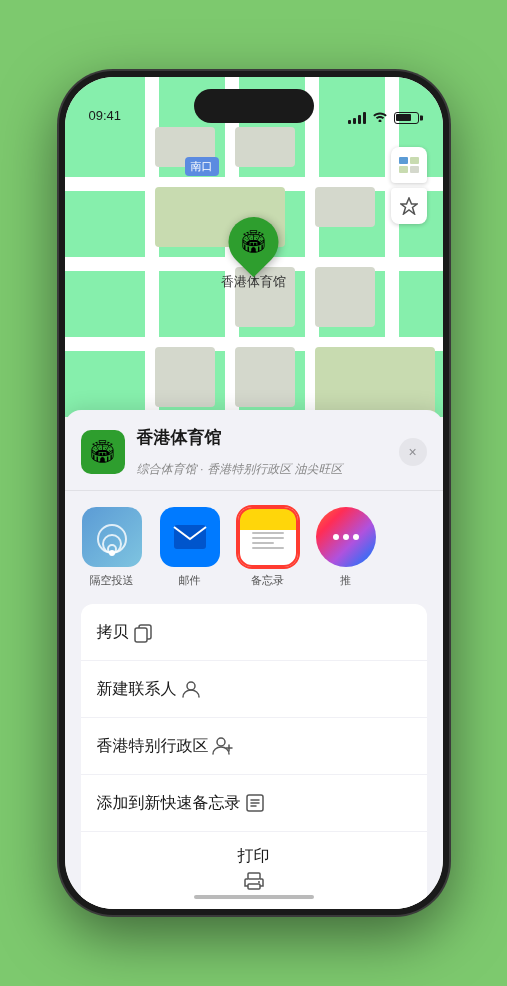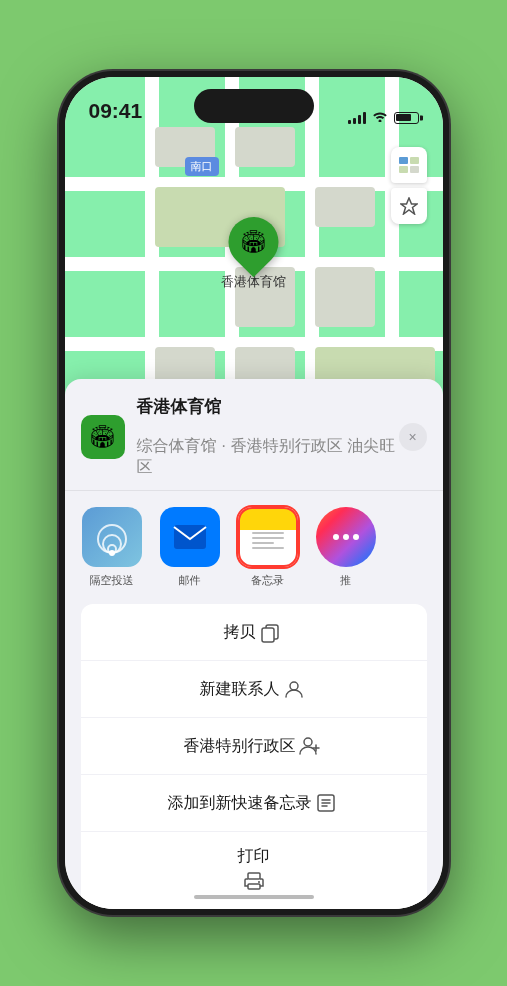--- a/index.html
+++ b/index.html
@@ -55,22 +55,22 @@
       right: 0;
       height: 54px;
       z-index: 50;
       display: flex;
       align-items: flex-end;
       padding: 0 24px 6px;
       justify-content: space-between;
     }
 
     .status-time {
-      font-size: 21px;
-      font-weight: 700;
+      font-size: 13px;
+      font-weight: 400;
       color: #1a1a1a;
       padding-bottom: 2px;
       text-align: center;
     }
 
     .status-icons {
       display: flex;
       align-items: center;
       gap: 6px;
     }
@@ -272,23 +272,24 @@
       flex: 1;
     }
 
     .venue-name {
       font-size: 17px;
       font-weight: 600;
       color: #1a1a1a;
     }
 
     .venue-desc {
-      font-size: 16px;
+      font-size: 12px;
       color: #888;
-      margin-top: 18px;
+      margin-top: 12px;
+      font-style: italic;
     }
 
     .close-btn {
       width: 28px;
       height: 28px;
       background: #e5e5ea;
       border-radius: 50%;
       display: flex;
       align-items: center;
       justify-content: center;
@@ -359,21 +360,21 @@
     .menu-list {
       background: white;
       margin: 0 16px;
       border-radius: 12px;
       overflow: hidden;
     }
 
     .menu-item {
       display: flex;
       align-items: center;
-      justify-content: center;
+      justify-content: flex-start;
       padding: 14px 16px;
       border-bottom: 1px solid #f0f0f5;
     }
 
     .menu-item:last-child {
       border-bottom: none;
       flex-direction: column;
     }
 
     .menu-item-label {

